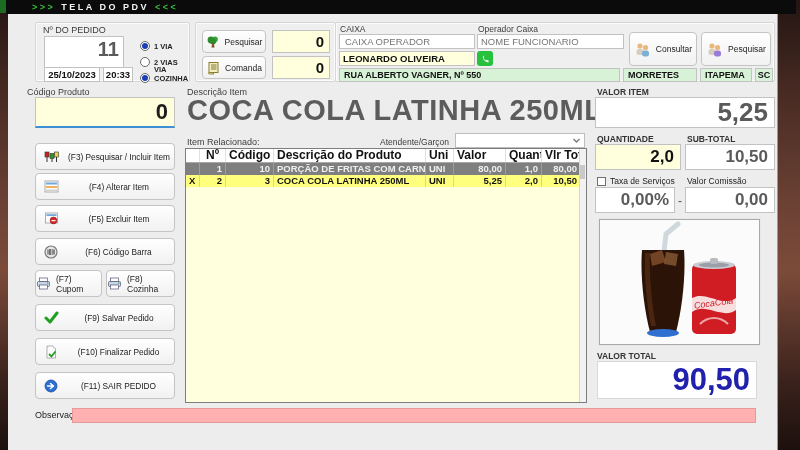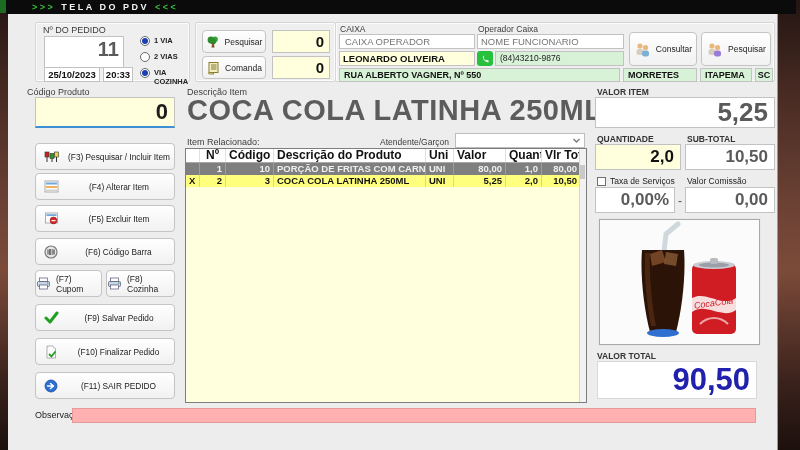--- a/index.html
+++ b/index.html
@@ -26,21 +26,21 @@
   .groupbox { position:absolute; border:1px solid #d6d6d6; background:#efefef; border-radius:2px; box-shadow:inset 0 0 0 1px #fbfbfb; }
   .fld { border:1px solid #c2c2c2; background:#fff; }
   .fld.yellow { background:#ffffde; }
   .fld.green  { background:#d8f2d8; }
   .num { font-weight:bold; color:#5a5a5a; text-align:right; }
   
   .pedido-num { position:absolute; left:8px; top:13px; width:80px; height:32px; font-size:20px; line-height:25px; padding-right:4px; }
   .pedido-date { position:absolute; left:8px; top:44px; width:56px; height:15px; font-size:9.5px; font-weight:bold; color:#111; text-align:center; line-height:13px; }
   .pedido-time { position:absolute; left:67px; top:44px; width:30px; height:15px; font-size:9.5px; font-weight:bold; color:#111; text-align:center; line-height:13px; }
   .vias { position:absolute; left:104px; top:13px; }
-  .via-row { display:flex; align-items:flex-start; height:15px; margin-bottom:1px; cursor:default; }
+  .via-row { display:flex; align-items:flex-end; height:15px; margin-bottom:1px; cursor:default; }
   .radio { width:10px; height:10px; border-radius:50%; border:1px solid #6a6a6a; background:#fff; margin-right:4px; position:relative; flex:0 0 10px; }
   .radio.on::after { content:""; position:absolute; left:2px; top:2px; width:4px; height:4px; border-radius:50%; background:#1a3fb4; box-shadow:0 0 0 1px #1a3fb4; }
   .via-row span { font-size:7.5px; font-weight:bold; color:#222; }
   
   .btn {
     background:linear-gradient(#ffffff,#f1f1f1); border:1px solid #c4c4c4; border-radius:4px;
     display:flex; align-items:center; justify-content:center; gap:5px; cursor:pointer;
     font-size:8.5px; color:#222;
   }
   .btn svg { flex:0 0 auto; }
@@ -171,21 +171,20 @@
     <div class="lbl cx-lbl1">CAIXA</div>
     <div class="lbl cx-lbl2">Operador Caixa</div>
     <input class="fld cx-in1" placeholder="CAIXA OPERADOR" style="">
     <input class="fld cx-in2" placeholder="NOME FUNCIONARIO" style="">
     <div class="fld yellow cx-cli">LEONARDO OLIVEIRA</div>
     <div class="cx-wa">
       <svg width="10" height="10" viewBox="0 0 14 14">
           <path d="M4,3 C4,8 7.5,11.5 12,11.5 L12,9 L9.5,8.2 L8.6,9.2 C6.8,8.4 5.6,7.2 4.9,5.4 L5.9,4.5 L5,2 Z" fill="#fff"></path>
         </svg>
     </div>
-    <div class="fld green cx-tel">(84)43210-9876</div>
     <div class="btn cx-btn1">
       <svg width="17" height="15" viewBox="0 0 17 15">
           <circle cx="6" cy="4" r="2.6" fill="#e8b87c"></circle>
           <rect x="2.5" y="7" width="7" height="6" rx="2.5" fill="#d8cdbb"></rect>
           <circle cx="11.5" cy="5.5" r="2.6" fill="#e8b87c"></circle>
           <rect x="8" y="8.5" width="7" height="6" rx="2.5" fill="#7ab0d8"></rect>
         </svg>
       <span>Consultar</span>
     </div>
     <div class="btn cx-btn2">

